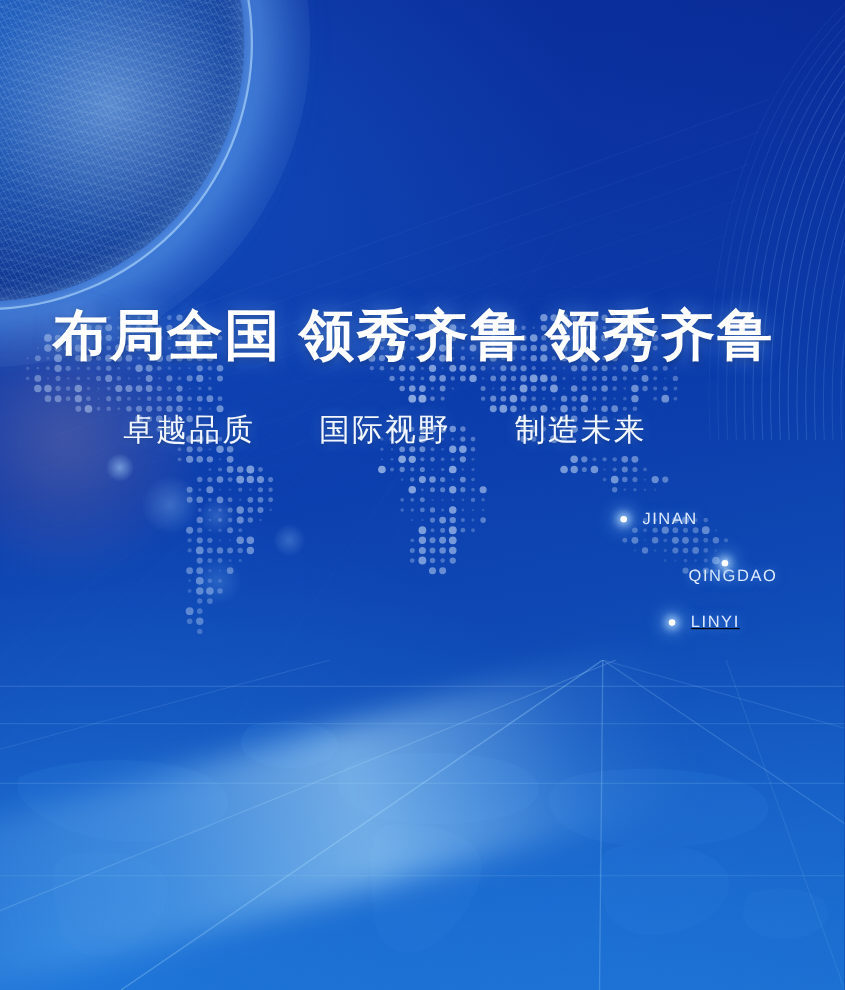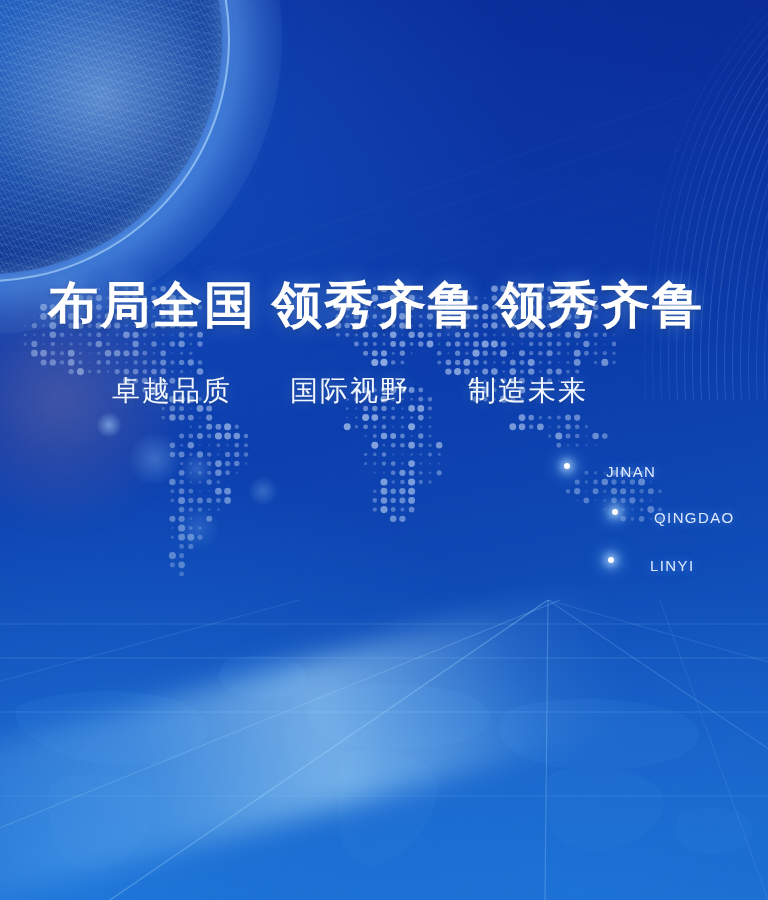--- a/index.html
+++ b/index.html
@@ -151,43 +151,43 @@
     letter-spacing: 2px;
     white-space: nowrap;
     text-shadow: 0 0 12px rgba(120,180,255,0.45), 0 1px 4px rgba(0,20,70,0.45);
   }
   .subline .gap2 { display: inline-block; width: 58px; }
 
   
   .city {
     position: absolute;
     display: flex;
+    align-items: center;
     white-space: nowrap;
-    gap: 22px;
   }
   .city-dot {
     position: relative;
     width: 6px;
     height: 6px;
     border-radius: 50%;
     background: #ffffff;
     box-shadow: 0 0 8px 3px rgba(190,225,255,0.85), 0 0 16px 7px rgba(120,190,255,0.45);
     flex: 0 0 auto;
   }
   .city-label {
     margin-left: 14px;
     font-family: "Liberation Sans", sans-serif;
     font-size: 15px;
     letter-spacing: 1.4px;
     color: #dfeaff;
     text-shadow: 0 0 10px rgba(120,180,255,0.6);
   }
   #city-jinan   { left: 564px; top: 463px; }
-  #city-qingdao { left: 612px; top: 509px; }
-  #city-linyi   { left: 608px; top: 557px; }
+  #city-qingdao { left: 612px; top: 509px; flex-direction: column; }
+  #city-linyi   { left: 608px; top: 557px; text-decoration: underline; }
 </style>
 </head>
 <body>
 
 <div id="stage">
 
   <div class="globe-wrap">
     <div class="globe-halo"></div>
     <div class="globe-body">
       <div class="globe-tex"></div>

